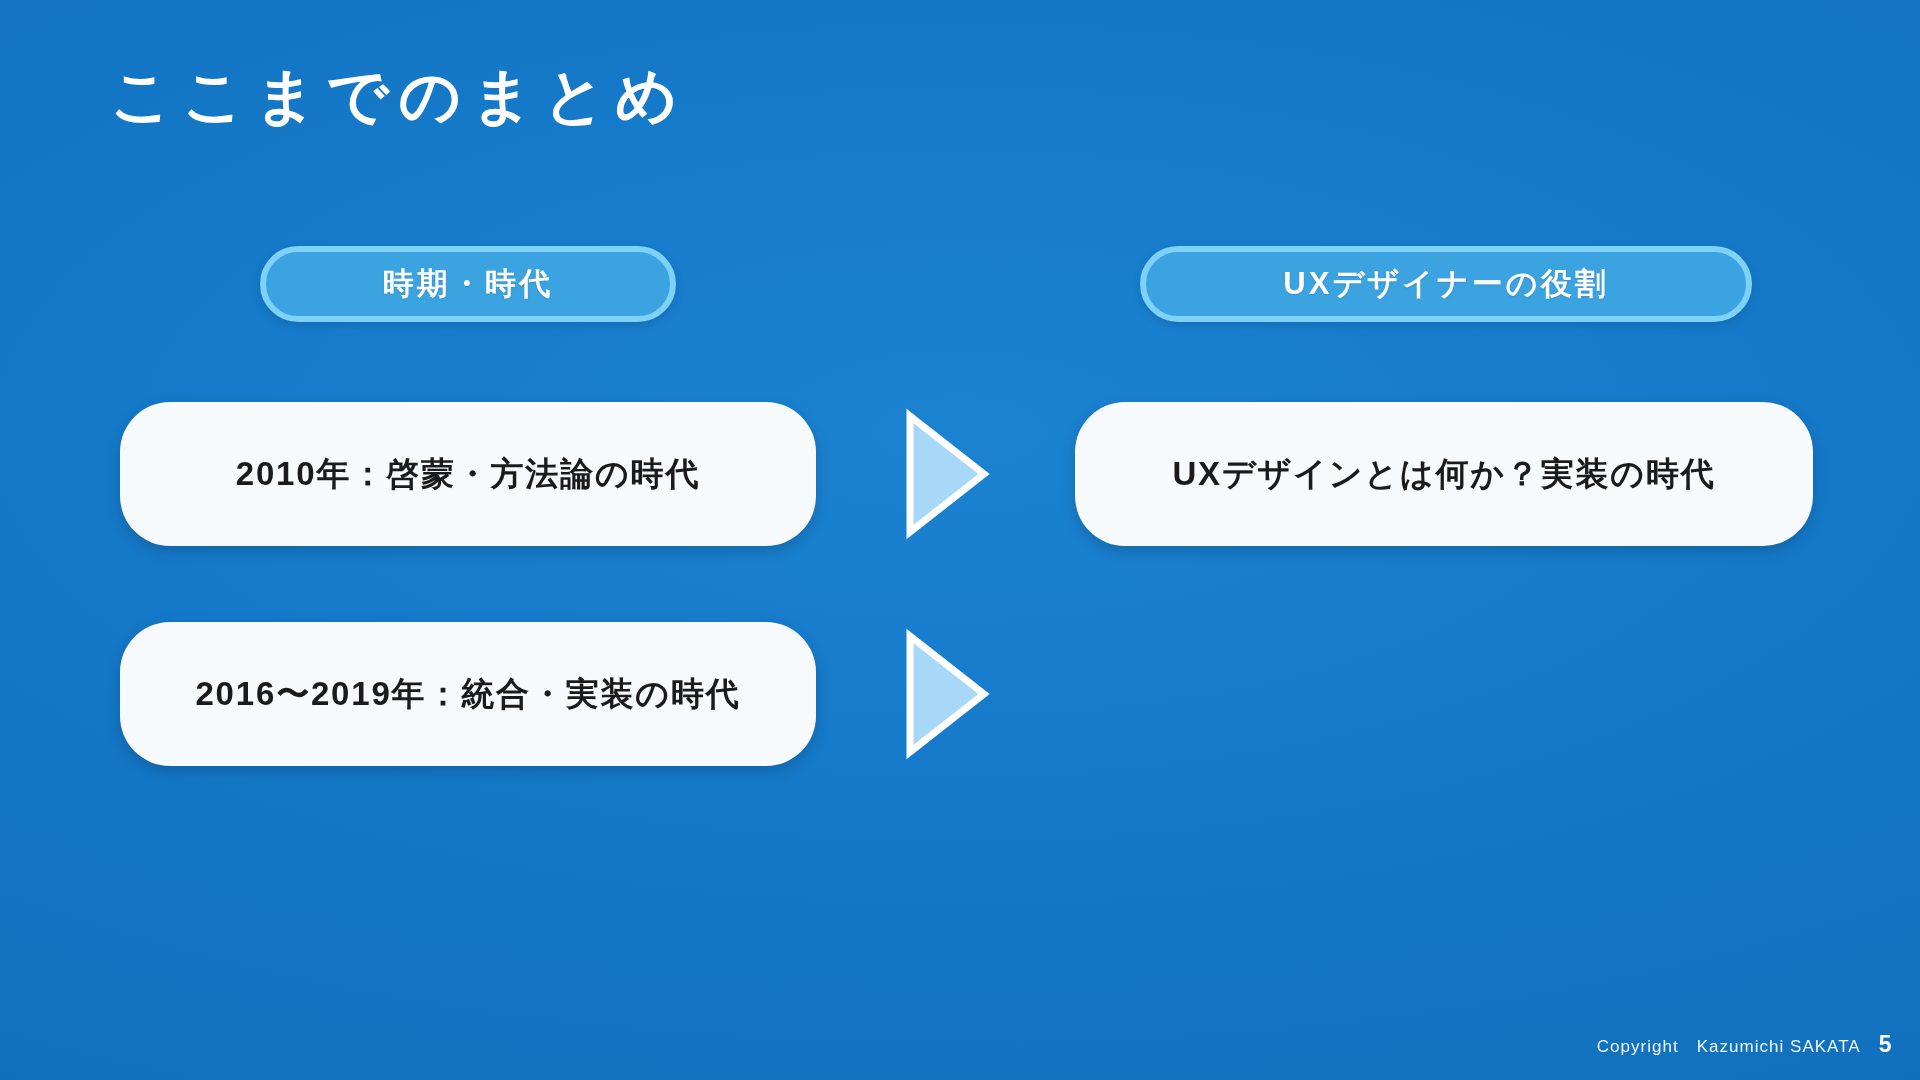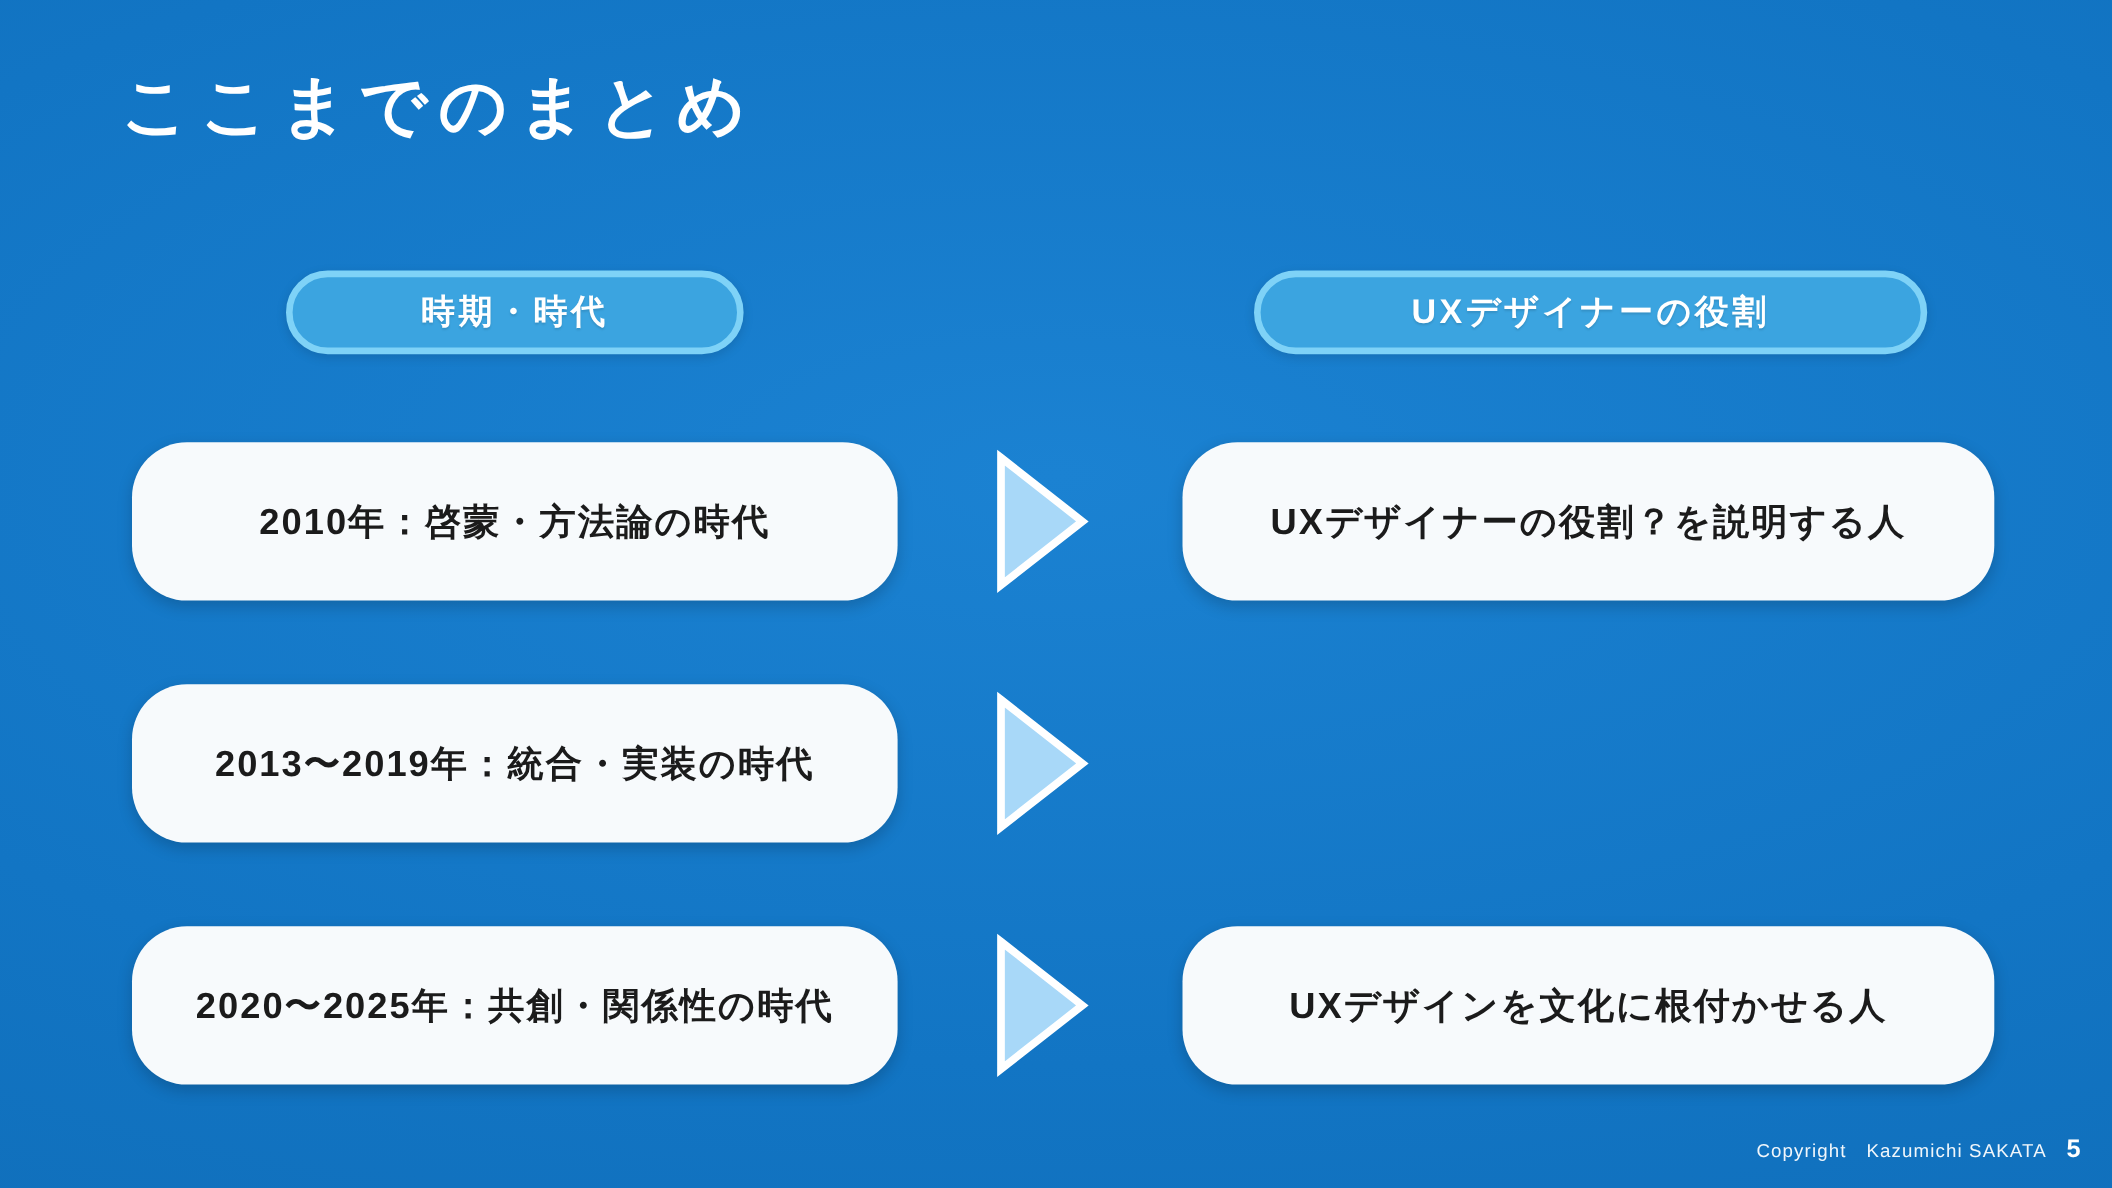--- a/index.html
+++ b/index.html
@@ -145,47 +145,34 @@
   <div class="row row-0">
     <div class="card card-left">
       <span class="card-label">2010年：啓蒙・方法論の時代</span>
     </div>
     <div class="arrow">
       <svg viewBox="0 0 92 132" xmlns="http://www.w3.org/2000/svg">
         <polygon points="10,8 84,66 10,124" fill="#A8D8F8" stroke="#FFFFFF" stroke-width="7" stroke-linejoin="miter"></polygon>
       </svg>
     </div>
     <div class="card card-right">
-      <span class="card-label">UXデザイナーの役割？を説明する人</span>
+      <span class="card-label">UXデザインとは何か？実装の時代</span>
     </div>
   </div>
 
   <div class="row row-1">
     <div class="card card-left">
-      <span class="card-label">2013〜2019年：統合・実装の時代</span>
+      <span class="card-label">2016〜2019年：統合・実装の時代</span>
     </div>
     <div class="arrow">
       <svg viewBox="0 0 92 132" xmlns="http://www.w3.org/2000/svg">
         <polygon points="10,8 84,66 10,124" fill="#A8D8F8" stroke="#FFFFFF" stroke-width="7" stroke-linejoin="miter"></polygon>
       </svg>
     </div>
   </div>
 
-  <div class="row row-2">
-    <div class="card card-left">
-      <span class="card-label">2020〜2025年：共創・関係性の時代</span>
-    </div>
-    <div class="arrow">
-      <svg viewBox="0 0 92 132" xmlns="http://www.w3.org/2000/svg">
-        <polygon points="10,8 84,66 10,124" fill="#A8D8F8" stroke="#FFFFFF" stroke-width="7" stroke-linejoin="miter"></polygon>
-      </svg>
-    </div>
-    <div class="card card-right">
-      <span class="card-label">UXデザインを文化に根付かせる人</span>
-    </div>
-  </div>
 
   <div class="footer">
     <span class="footer-copy">Copyright　Kazumichi SAKATA</span>
     <span class="footer-page">5</span>
   </div>
 
 </div>
 
 </body></html>

